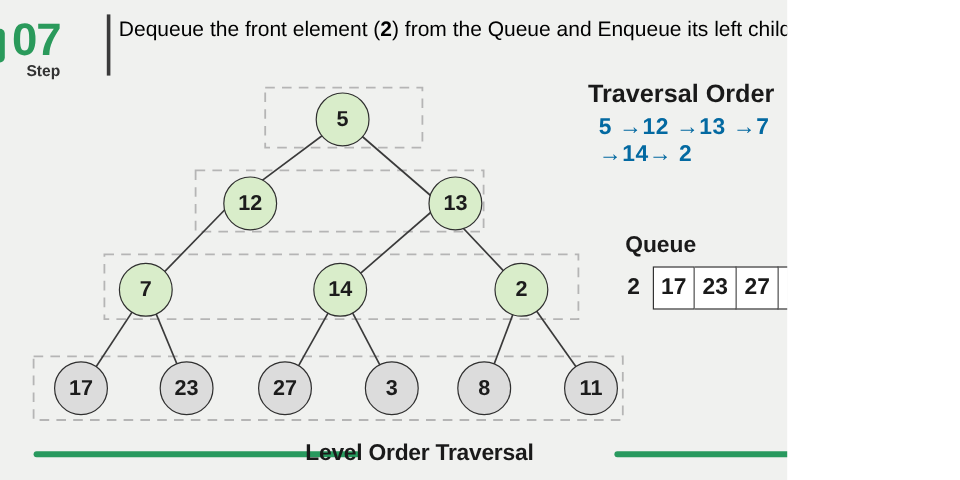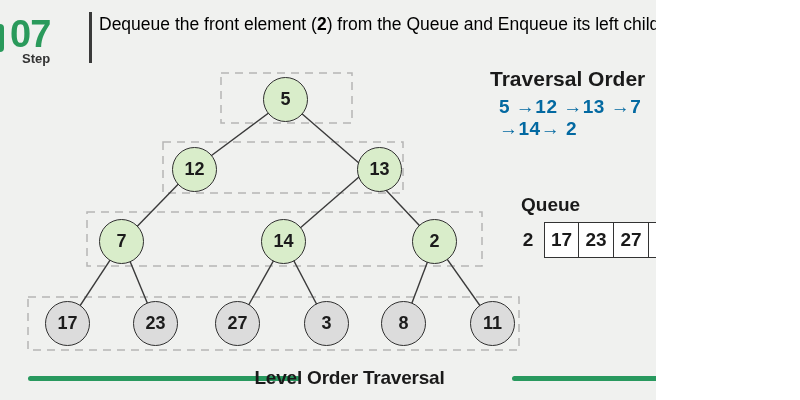--- a/index.html
+++ b/index.html
@@ -191,21 +191,21 @@
     <line class="tree-edge" x1="367" y1="170" x2="435" y2="242"></line>
     <line class="tree-edge" x1="122" y1="242" x2="68" y2="324"></line>
     <line class="tree-edge" x1="122" y1="242" x2="156" y2="324"></line>
     <line class="tree-edge" x1="284" y1="242" x2="238" y2="324"></line>
     <line class="tree-edge" x1="284" y1="242" x2="327" y2="324"></line>
     <line class="tree-edge" x1="435" y1="242" x2="404" y2="324"></line>
     <line class="tree-edge" x1="435" y1="242" x2="493" y2="324"></line>
   </svg>
 
   <div class="node visited" style="left:263px; top:77px;">5</div>
-  <div class="node visited" style="left:172px; top:147px;">12</div>
+  <div class="node visited" style="left:186px; top:147px;">12</div>
   <div class="node visited" style="left:357px; top:147px;">13</div>
   <div class="node visited" style="left:99px;  top:219px;">7</div>
   <div class="node visited" style="left:261px; top:219px;">14</div>
   <div class="node visited" style="left:412px; top:219px;">2</div>
   <div class="node unvisited" style="left:45px;  top:301px;">17</div>
   <div class="node unvisited" style="left:133px; top:301px;">23</div>
   <div class="node unvisited" style="left:215px; top:301px;">27</div>
   <div class="node unvisited" style="left:304px; top:301px;">3</div>
   <div class="node unvisited" style="left:381px; top:301px;">8</div>
   <div class="node unvisited" style="left:470px; top:301px;">11</div>

